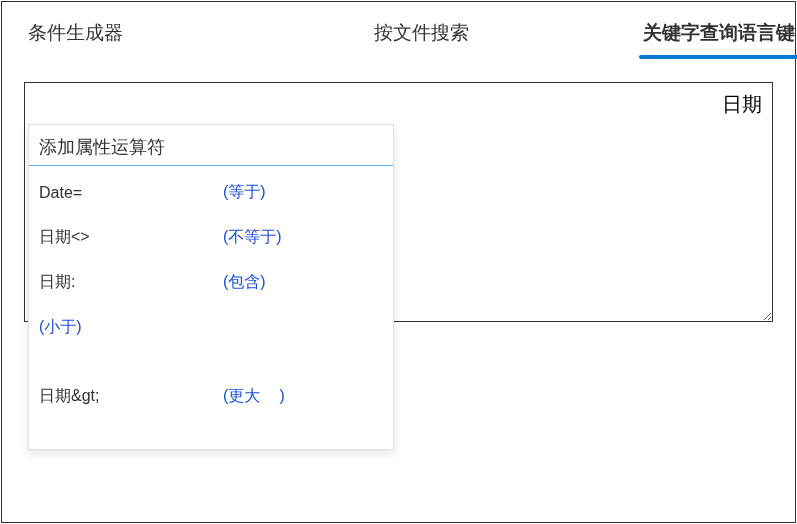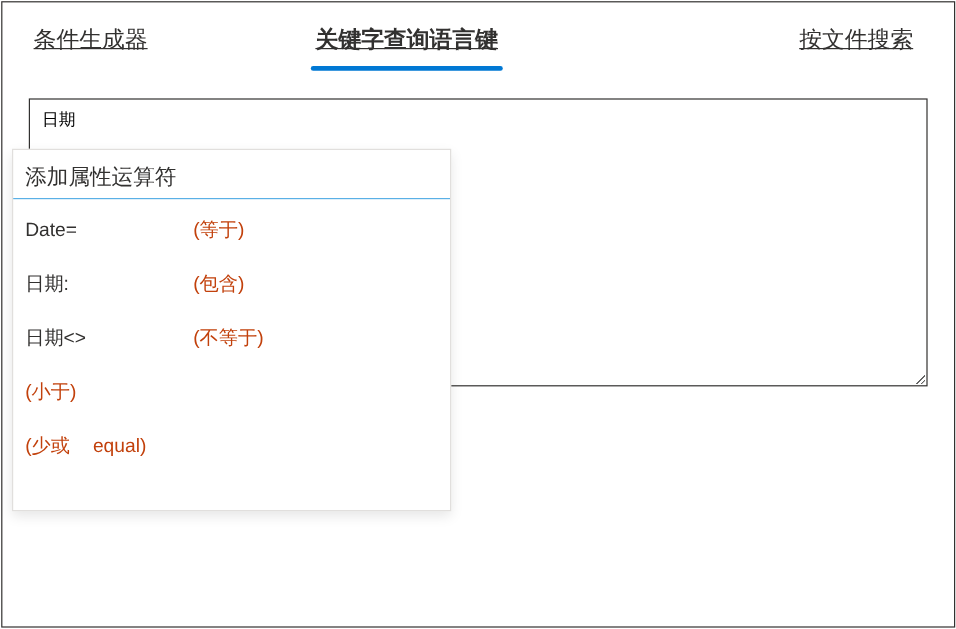--- a/index.html
+++ b/index.html
@@ -16,21 +16,20 @@
       height: 524px;
       position: relative;
     }
     .container {
       border: 1px solid #323130;
       width: 795px;
       height: 522px;
       margin: 1px;
       position: relative;
       background: #fff;
-      text-decoration: underline;
     }
     .tabs {
       display: flex;
       padding: 18px 0 0 0;
       align-items: flex-start;
     }
     .tab {
       cursor: pointer;
       font-size: 19px;
       color: #323130;
@@ -61,29 +60,30 @@
     }
     .textarea-wrap {
       margin: 26px 22px 0 22px;
       position: relative;
     }
     .query-textarea {
       width: 100%;
       height: 240px;
       border: 1.5px solid #323130;
       font-family: inherit;
-      font-size: 14px;
+      font-size: 20px;
       padding: 8px 10px;
       resize: both;
       outline: none;
       background: #fff;
+      text-align: right;
     }
     .dropdown {
       position: absolute;
-      left: 8px;
+      left: 26px;
       top: 122px;
       width: 366px;
       background: #fff;
       border: 1px solid #e1dfdd;
       box-shadow: 0 4px 10px rgba(0,0,0,0.1);
       z-index: 10;
     }
     .dropdown-header {
       font-size: 18px;
       color: #323130;
@@ -92,78 +92,82 @@
     }
     .dropdown-list {
       padding: 4px 0 6px 0;
     }
     .dropdown-item {
       display: flex;
       align-items: center;
       padding: 12px 10px 12px 10px;
       cursor: pointer;
       font-size: 16px;
+      gap: 44px;
     }
     .op-key {
       width: 140px;
       color: #323130;
     }
     .op-desc {
-      color: #c2410c;
+      color: #1d4ed8;
     }
     .op-desc .spaced {
       display: inline-block;
       min-width: 52px;
     }
   </style>
 </head>
 <body>
 
 <div class="container">
 
   <div class="tabs">
     <div class="tab tab-1">条件生成器</div>
+    <div class="tab tab-3">按文件搜索</div>
     <div class="tab tab-2">关键字查询语言键</div>
-    <div class="tab tab-3">按文件搜索</div>
   </div>
 
   <div class="textarea-wrap">
     <textarea class="query-textarea" style="">日期</textarea>
   </div>
 
   <div class="dropdown">
     <div class="dropdown-header">添加属性运算符</div>
     <div class="dropdown-list">
 
       <div class="dropdown-item">
         <span class="op-key">Date=</span>
         <span class="op-desc">(等于)</span>
       </div>
 
       <div class="dropdown-item">
-        <span class="op-key">日期:</span>
-        <span class="op-desc">(包含)</span>
+        <span class="op-key">日期&lt;&gt;</span>
+        <span class="op-desc">(不等于)</span>
       </div>
 
       <div class="dropdown-item">
-        <span class="op-key">日期&lt;&gt;</span>
-        <span class="op-desc">(不等于)</span>
+        <span class="op-key">日期:</span>
+        <span class="op-desc">(包含)</span>
       </div>
 
       <div class="dropdown-item">
         <span class="op-desc">(小于)</span>
       </div>
 
       <div class="dropdown-item">
+      </div>
+
+      <div class="dropdown-item">
+        <span class="op-key">日期&amp;gt;</span>
         <span class="op-desc">
-          <span class="spaced">(少或</span>
-          <span>equal</span><span>)</span>
+          <span class="spaced">(更大</span>
+          <span></span><span>)</span>
         </span>
       </div>
-
 
       <div class="dropdown-item">
       </div>
 
     </div>
   </div>
 
 </div>
 
 </body></html>

